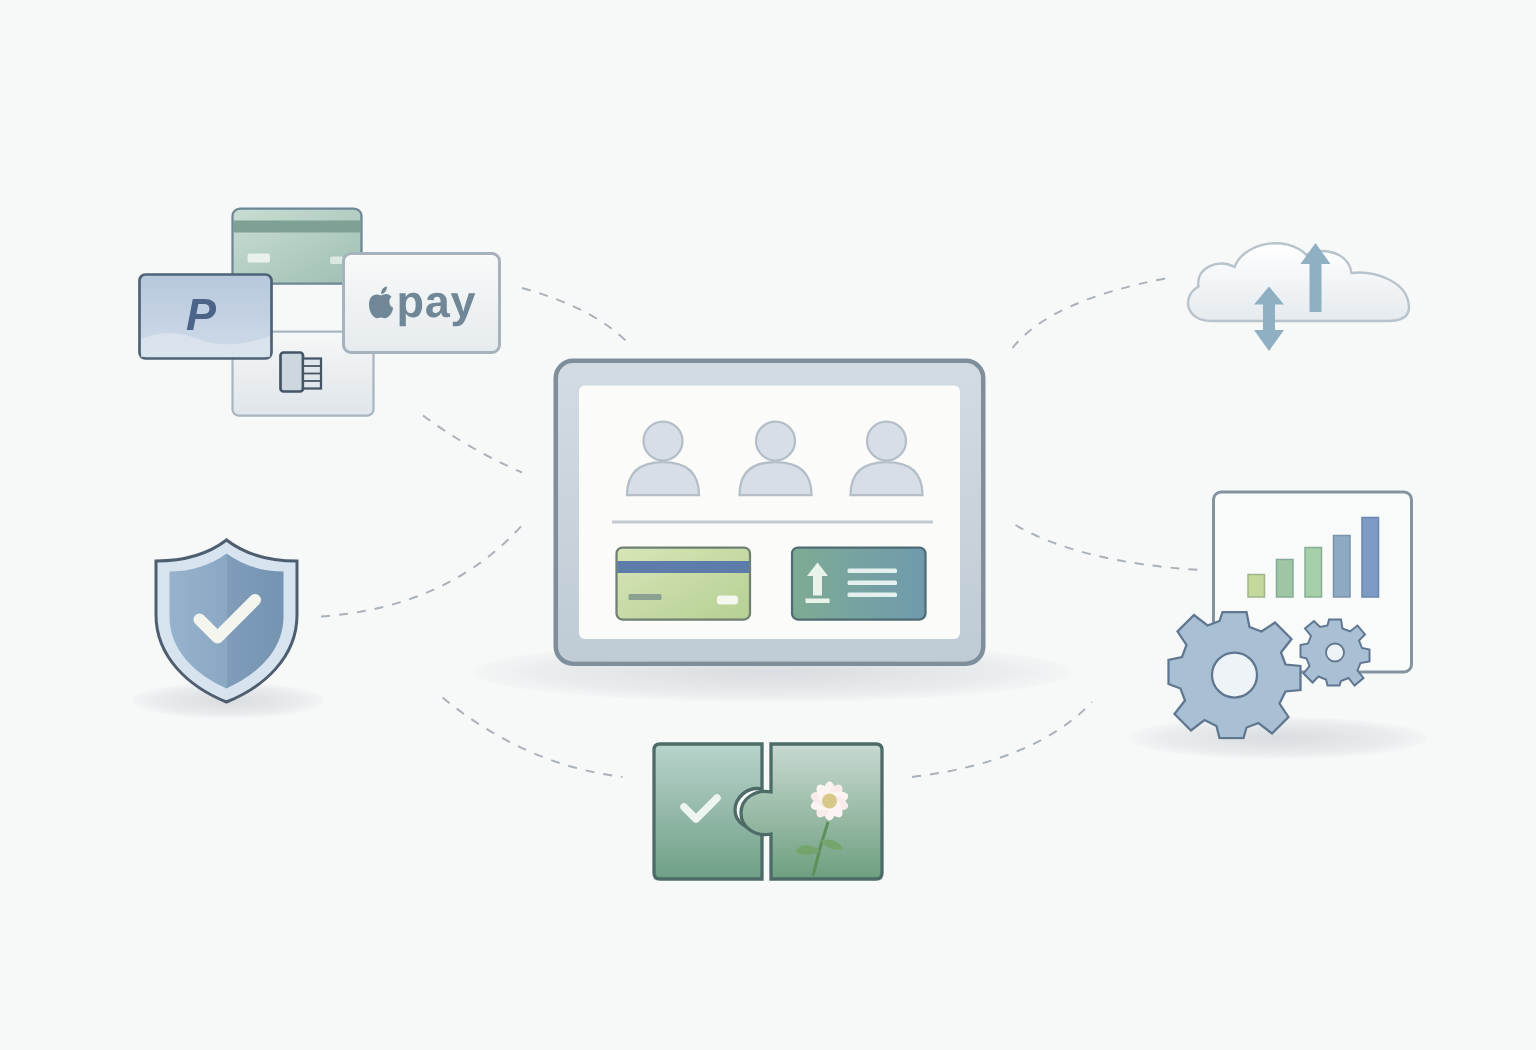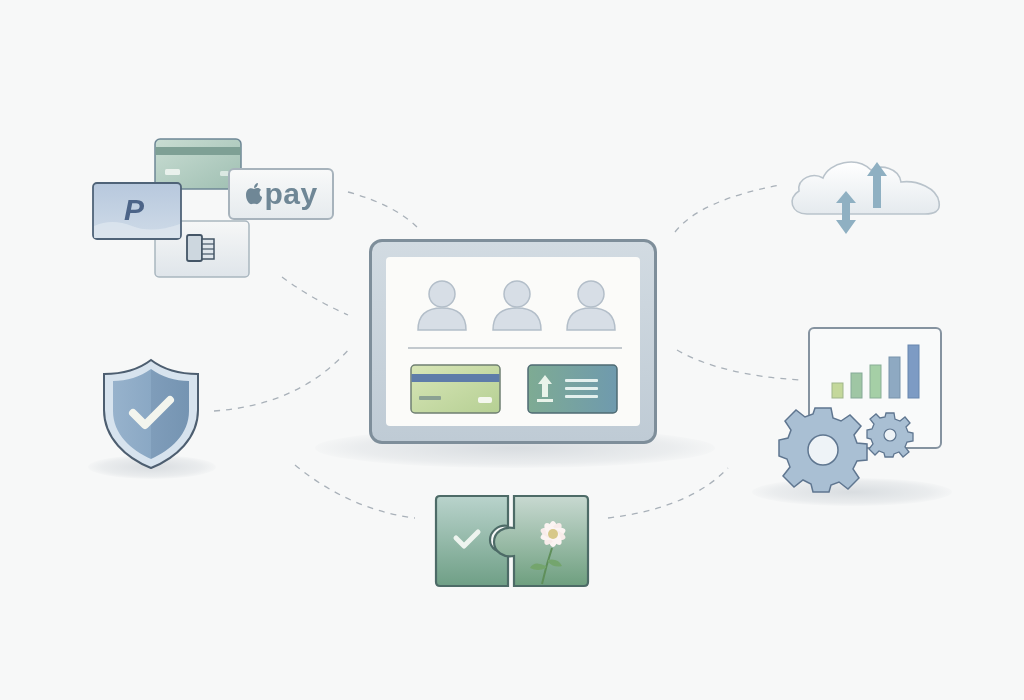--- a/index.html
+++ b/index.html
@@ -69,21 +69,21 @@
         <linearGradient id="ppg" x1="0" y1="0" x2="0" y2="1">
           <stop offset="0" stop-color="#b7c8dd"></stop>
           <stop offset="1" stop-color="#cfdbe8"></stop>
         </linearGradient>
       </defs>
     <rect x="1" y="1" width="88" height="56" rx="4" fill="url(#ppg)" stroke="#4f6378" stroke-width="1.8"></rect>
     <path d="M2 44 Q20 36 40 44 T88 42 L88 56 L2 56 Z" fill="#dde6ef" opacity="0.8"></path>
     <text x="32" y="38" font-family="Liberation Sans, sans-serif" font-size="30" font-weight="bold" font-style="italic" fill="#4c6488">P</text>
   </svg>
 
-  <div class="abs" style="left:138px;top:32px;width:106px;height:52px;border:2px solid #a7b3bc;border-radius:6px;background:linear-gradient(#f8f9f9,#e6ebee);box-sizing:border-box;display:flex;align-items:center;justify-content:center;">
+  <div class="abs" style="left:138px;top:32px;width:106px;height:68px;border:2px solid #a7b3bc;border-radius:6px;background:linear-gradient(#f8f9f9,#e6ebee);box-sizing:border-box;display:flex;align-items:center;justify-content:center;">
     <svg width="20" height="24" viewBox="0 0 20 24">
       <path d="M10 7 C6 5 2 7 2 13 C2 19 6 23 8 22 C9 21.5 11 21.5 12 22 C14 23 18 19 18 15 C15 14 15 9 17 8 C15 5 12 6 10 7 Z" fill="#6f8796"></path>
       <path d="M10 6 C10 3 12 1 14 1 C14 4 12 6 10 6 Z" fill="#6f8796"></path>
     </svg>
     <span class="pay-text">pay</span>
   </div>
 </div>
 
 <svg class="abs" style="left:785px;top:158px" width="160" height="80" viewBox="0 0 160 80">
   <defs>

